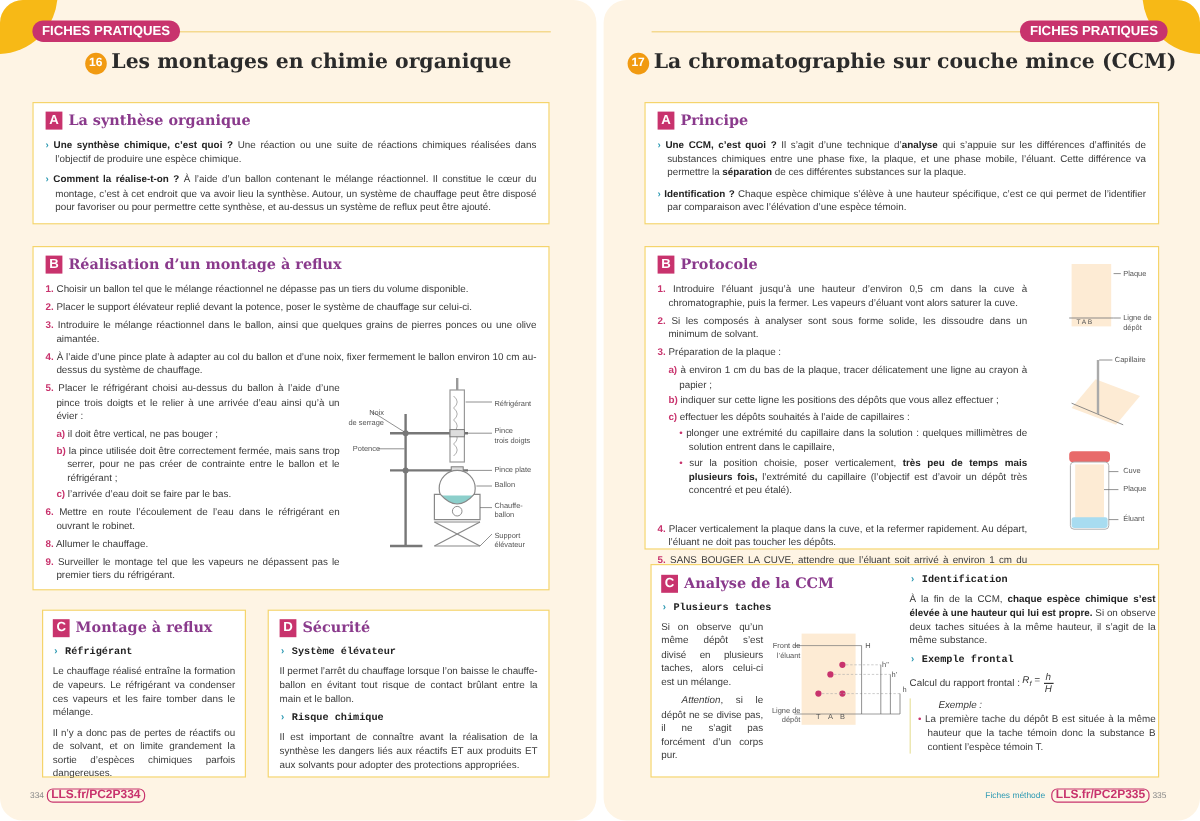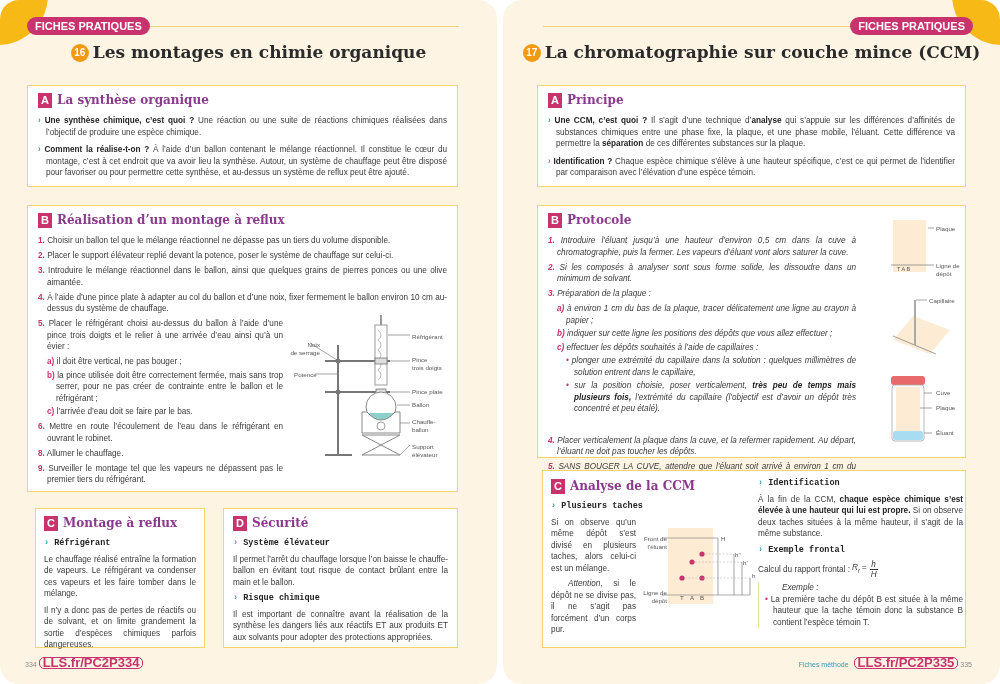--- a/index.html
+++ b/index.html
@@ -32,21 +32,21 @@
   .arrow { color: #2e9ab3; font-weight: bold; }
   b, .bold { font-weight: bold; color: #222; }
   .sub-head { font-family: Liberation Mono, monospace; font-weight: bold; font-size: 8.5px; color: #222; margin: 3px 0 4px; }
   .ol-item { margin-bottom: 3.5px; padding-left: 9px; text-indent: -9px; }
   .ol-num { color: #c8336d; font-weight: bold; }
   .sub-item { padding-left: 18px; text-indent: -9px; margin-bottom: 2px; }
   .sub-letter { color: #c8336d; font-weight: bold; }
   .bullet-item { padding-left: 26px; text-indent: -8px; margin-bottom: 2px; }
   .bullet-dot { color: #c8336d; }
   .footer { position: absolute; top: 657px; font-family: "Liberation Sans", sans-serif; font-size: 7px; color: #888; }
-  .link-pill { display: inline-block; border: 1px solid #c8336d; color: #c8336d; border-radius: 5px; padding: 0 3px; font-weight: bold; font-size: 13px; line-height: 10px; }
+  .link-pill { display: inline-block; border: 1px solid #c8336d; color: #c8336d; border-radius: 5px; padding: 0 3px; font-weight: bold; font-size: 10px; line-height: 10px; }
   .footer-label { color: #2e9ab3; margin-right: 3px; }
   .diag-label { position: absolute; font-family: "Liberation Sans", sans-serif; font-size: 6.2px; line-height: 7.5px; color: #555; }
   svg { position: absolute; overflow: visible; }
   .exemple { border-left: 1.5px solid #e8e1a0; padding-left: 6px; margin-top: 3px; }
   .italic { font-style: italic; margin-left: 17px; }
 </style>
 </head>
 <body>
 
 <div class="page left">
@@ -176,21 +176,21 @@
       </div>
     <div class="para"><span class="arrow">›</span> <b>Une CCM, c’est quoi ?</b><span> Il s’agit d’une technique d’</span><b>analyse</b><span> qui s’appuie sur les différences d’affinités de substances chimiques entre une phase fixe, la plaque, et une phase mobile, l’éluant. Cette différence va permettre la </span><b>séparation</b><span> de ces différentes substances sur la plaque.</span></div>
     <div class="para"><span class="arrow">›</span> <b>Identification ?</b><span> Chaque espèce chimique s’élève à une hauteur spécifique, c’est ce qui permet de l’identifier par comparaison avec l’élévation d’une espèce témoin.</span></div>
   </div>
 
   <div class="box txt" style="left:34px; top:205px; width:429px; height:253px;">
     <div class="sec-head">
         <span class="sec-letter">B</span>
         <span class="sec-title">Protocole</span>
       </div>
-    <div style="width:308px; text-align:justify;font-style:italic;">
+    <div style="width:308px; text-align:justify;">
       <div class="ol-item"><span class="ol-num">1.</span> <span>Introduire l’éluant jusqu’à une hauteur d’environ 0,5 cm dans la cuve à chromatographie, puis la fermer. Les vapeurs d’éluant vont alors saturer la cuve.</span></div>
       <div class="ol-item"><span class="ol-num">2.</span> <span>Si les composés à analyser sont sous forme solide, les dissoudre dans un minimum de solvant.</span></div>
       <div class="ol-item"><span class="ol-num">3.</span> <span>Préparation de la plaque :</span></div>
       <div class="sub-item"><span class="sub-letter">a)</span><span> à environ 1 cm du bas de la plaque, tracer délicatement une ligne au crayon à papier ;</span></div>
       <div class="sub-item"><span class="sub-letter">b)</span><span> indiquer sur cette ligne les positions des dépôts que vous allez effectuer ;</span></div>
       <div class="sub-item"><span class="sub-letter">c)</span><span> effectuer les dépôts souhaités à l’aide de capillaires :</span></div>
       <div class="bullet-item"><span class="bullet-dot">•</span> <span>plonger une extrémité du capillaire dans la solution : quelques millimètres de solution entrent dans le capillaire,</span></div>
       <div class="bullet-item" style="margin-bottom:20px;"><span class="bullet-dot">•</span> <span>sur la position choisie, poser verticalement, </span><b>très peu de temps mais plusieurs fois,</b><span> l’extrémité du capillaire (l’objectif est d’avoir un dépôt très concentré et peu étalé).</span></div>
       <div class="ol-item"><span class="ol-num">4.</span> <span>Placer verticalement la plaque dans la cuve, et la refermer rapidement. Au départ, l’éluant ne doit pas toucher les dépôts.</span></div>
       <div class="ol-item"><span class="ol-num">5.</span> <span>SANS BOUGER LA CUVE, attendre que l’éluant soit arrivé à environ 1 cm du bord supérieur.</span></div>

